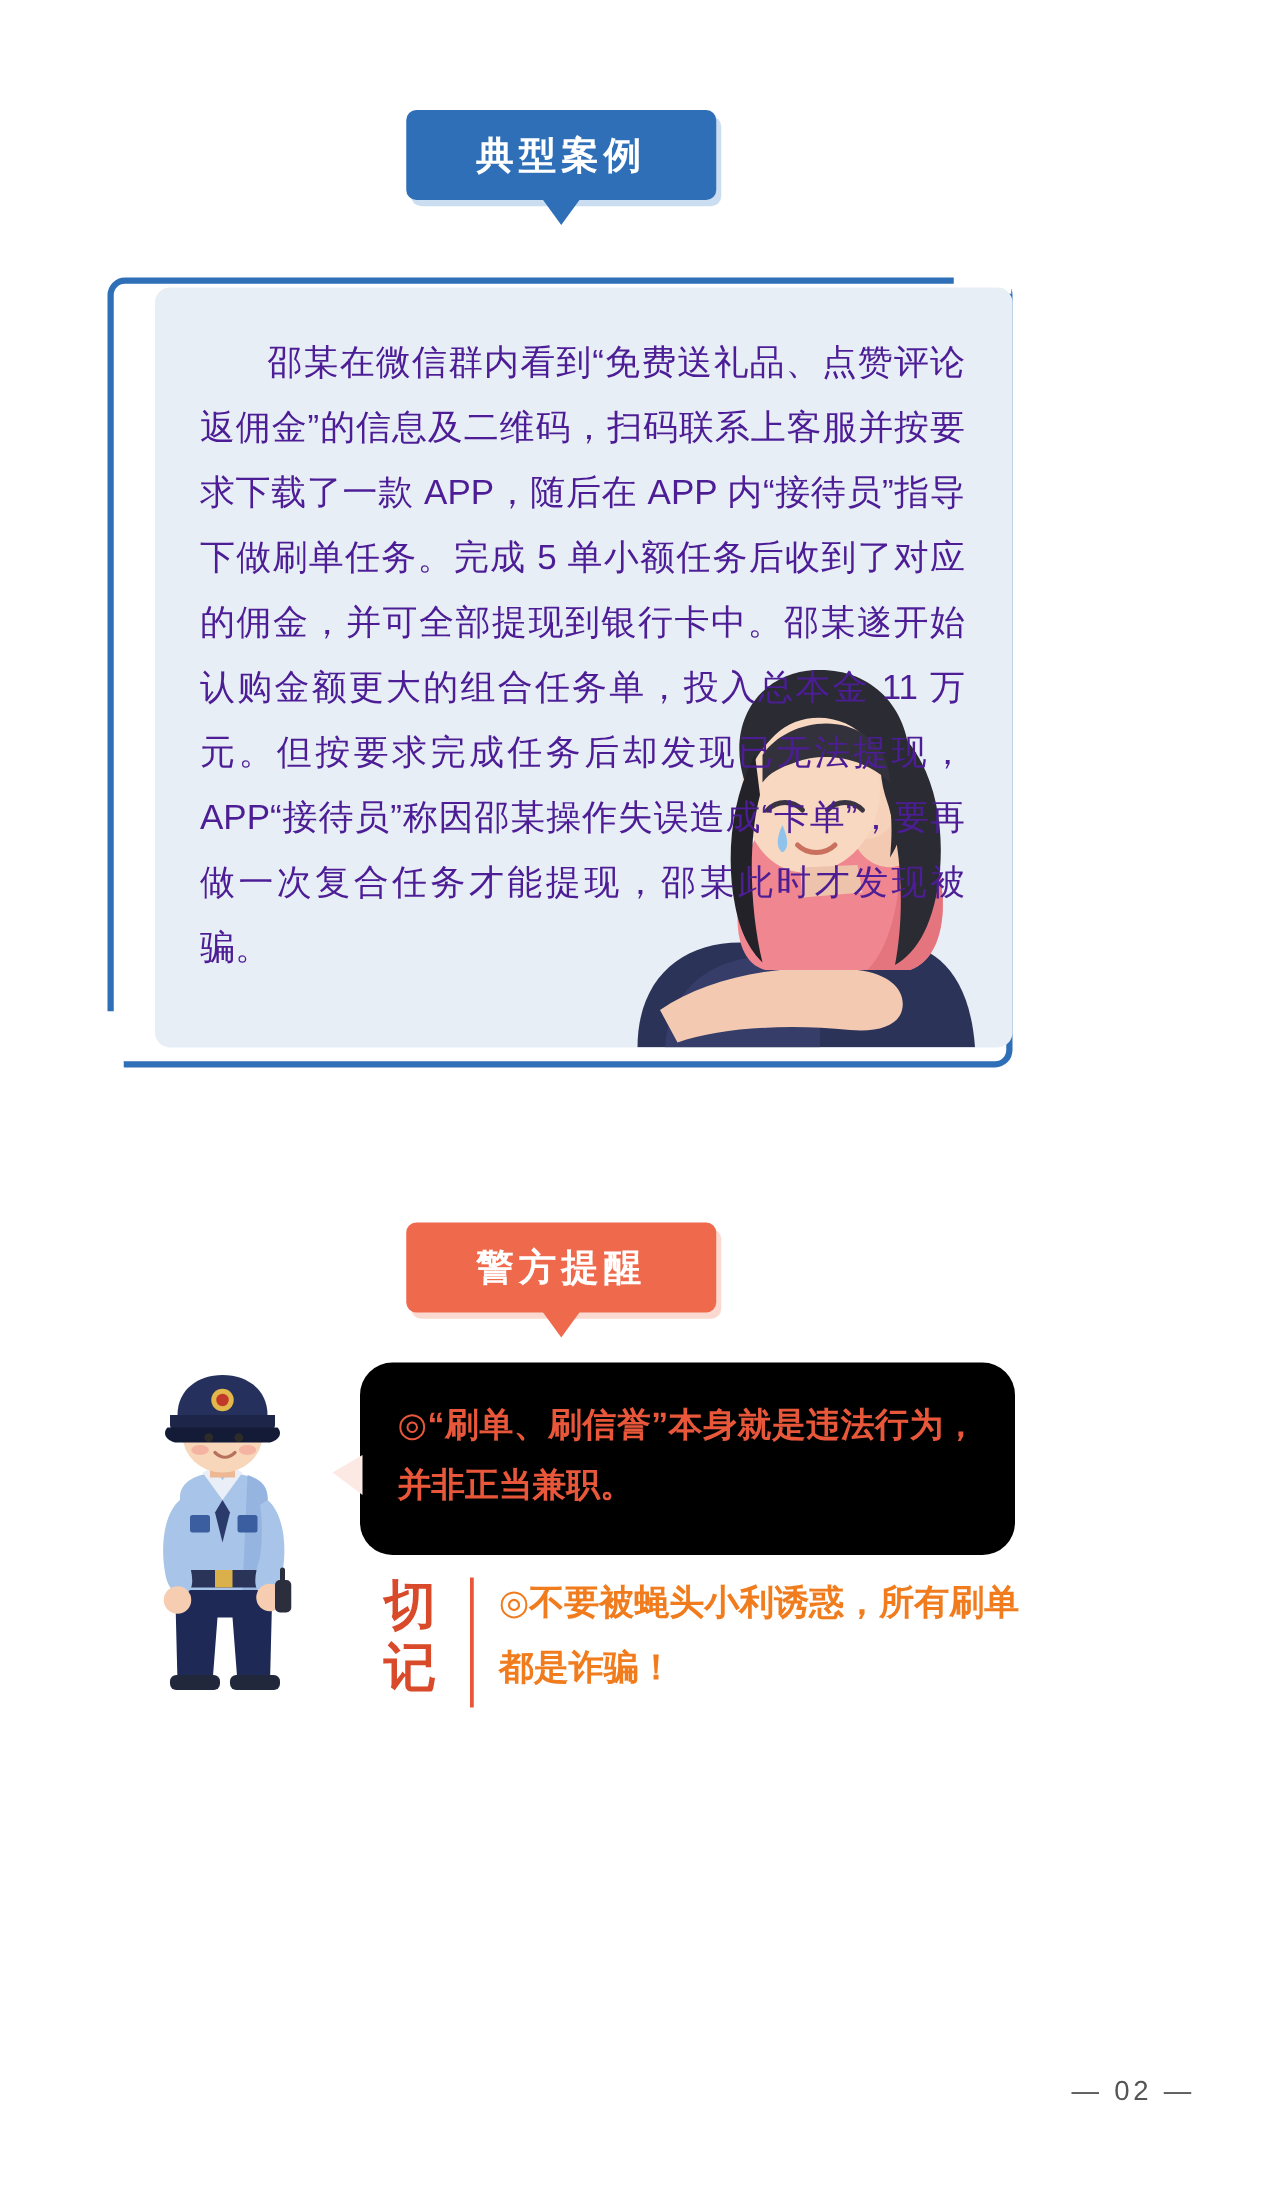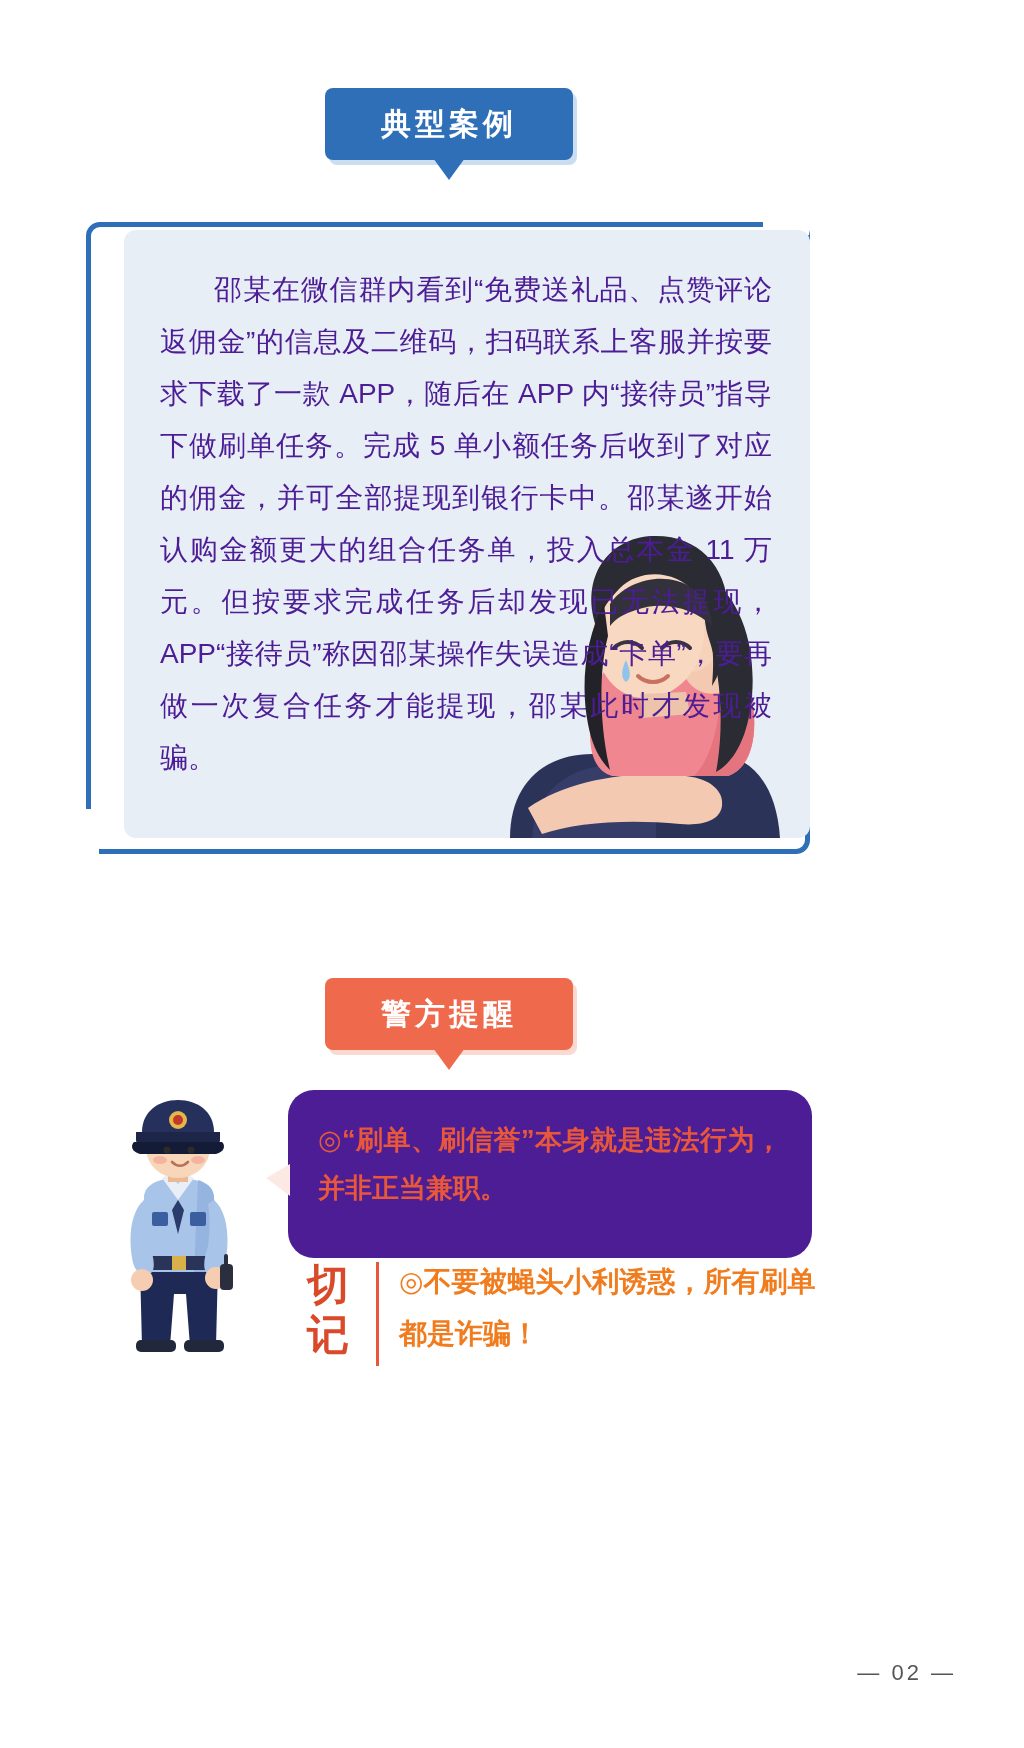--- a/index.html
+++ b/index.html
@@ -156,22 +156,22 @@
     top: 1088px;
     width: 200px;
     height: 270px;
   }
 
   .bubble {
     position: absolute;
     left: 288px;
     top: 1090px;
     width: 524px;
-    padding: 26px 30px 46px 30px;
-    background: #4c1d95;
+    padding: 26px 30px 32px 30px;
+    background: #000000;
     border-radius: 26px;
     box-sizing: border-box;
   }
   .bubble::before {
     content: "";
     position: absolute;
     left: -22px;
     top: 74px;
     width: 0;
     height: 0;

